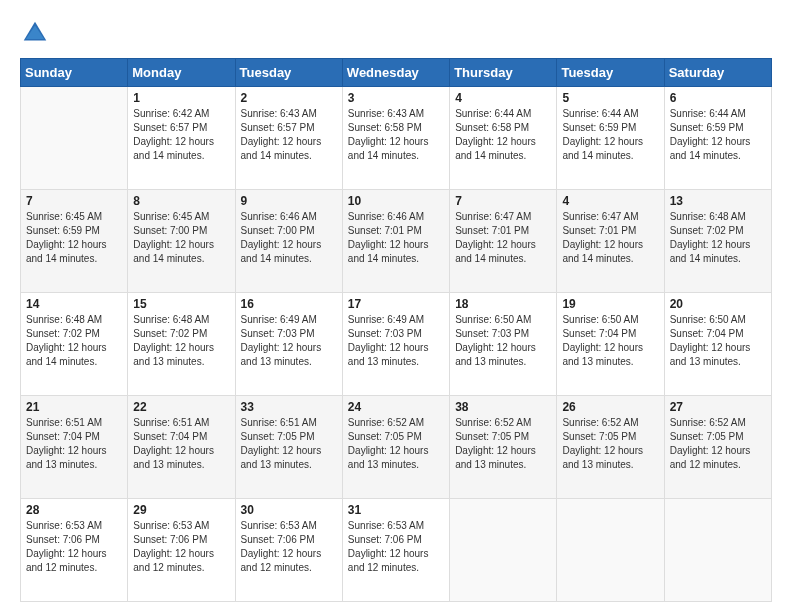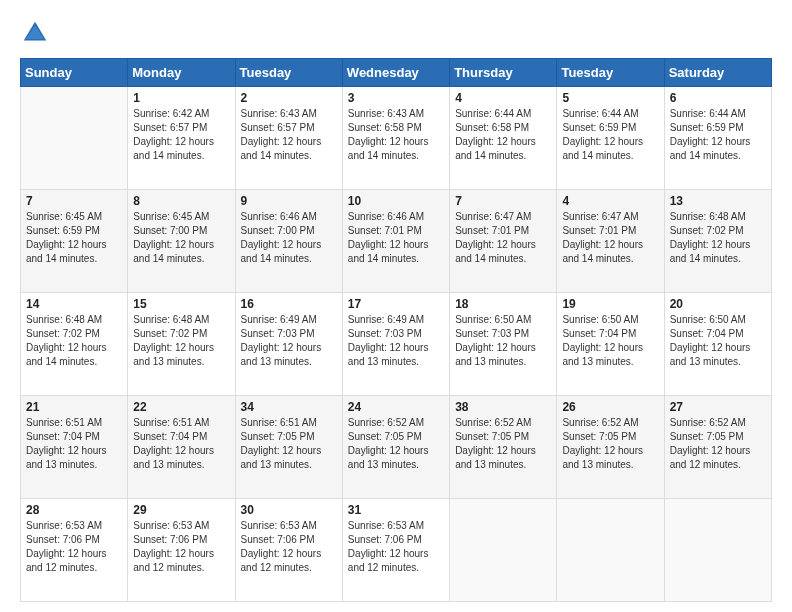--- a/index.html
+++ b/index.html
@@ -222,21 +222,21 @@
         <tr class="row-even">
           <td>
             <span class="day-num">21</span>
             <div class="day-info">Sunrise: 6:51 AM<br>Sunset: 7:04 PM<br>Daylight: 12 hours<br>and 13 minutes.</div>
           </td>
           <td>
             <span class="day-num">22</span>
             <div class="day-info">Sunrise: 6:51 AM<br>Sunset: 7:04 PM<br>Daylight: 12 hours<br>and 13 minutes.</div>
           </td>
           <td>
-            <span class="day-num">34</span>
+            <span class="day-num">33</span>
             <div class="day-info">Sunrise: 6:51 AM<br>Sunset: 7:05 PM<br>Daylight: 12 hours<br>and 13 minutes.</div>
           </td>
           <td>
             <span class="day-num">24</span>
             <div class="day-info">Sunrise: 6:52 AM<br>Sunset: 7:05 PM<br>Daylight: 12 hours<br>and 13 minutes.</div>
           </td>
           <td>
             <span class="day-num">38</span>
             <div class="day-info">Sunrise: 6:52 AM<br>Sunset: 7:05 PM<br>Daylight: 12 hours<br>and 13 minutes.</div>
           </td>

